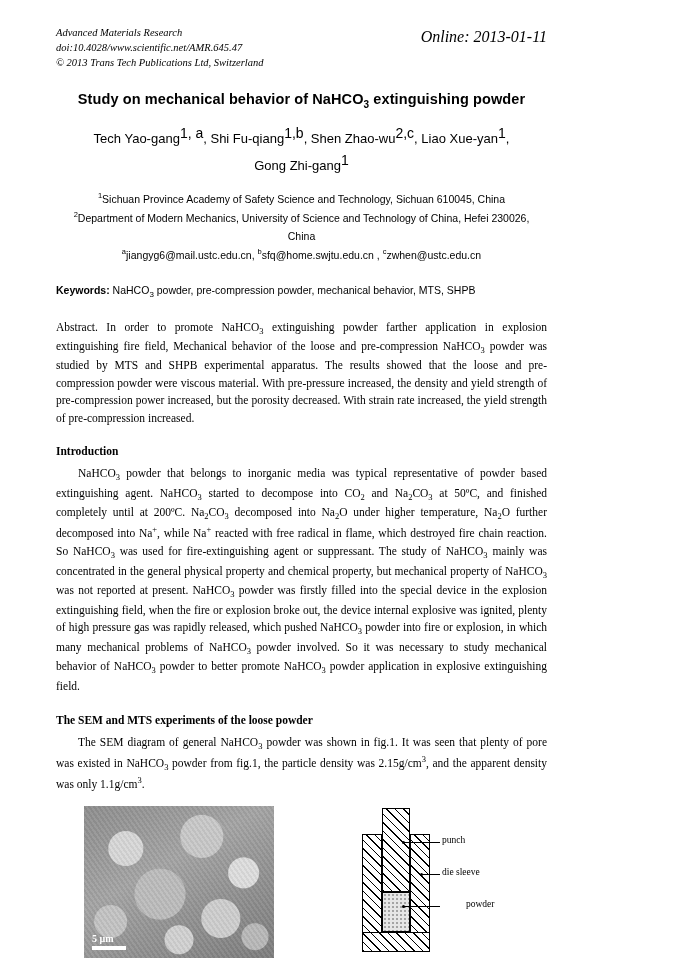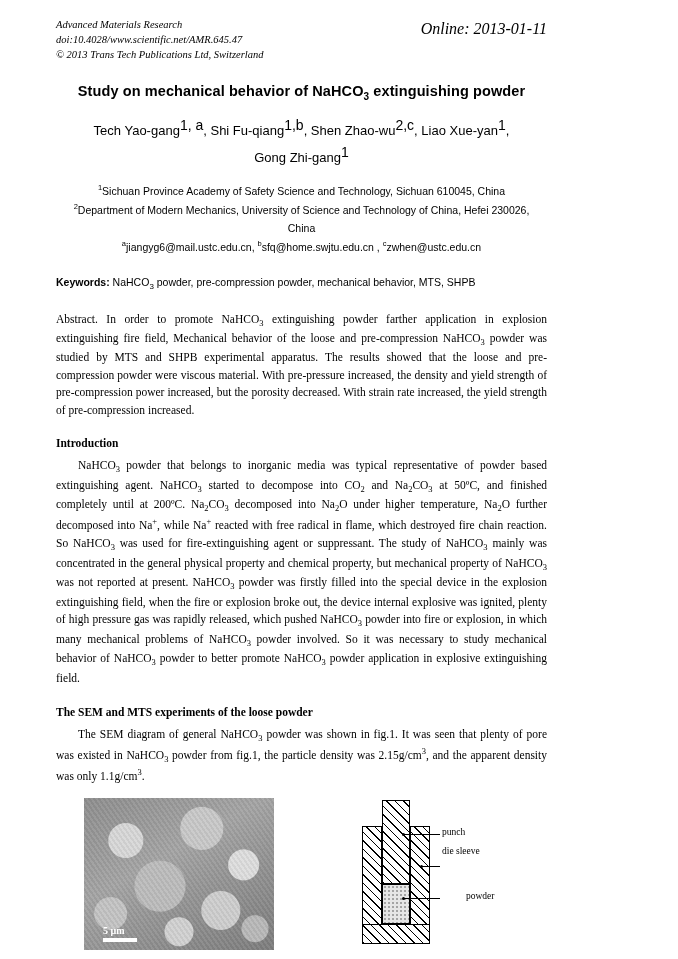--- a/index.html
+++ b/index.html
@@ -12,21 +12,21 @@
     height: 959px;
     font-family: "Liberation Serif", serif;
     color: #000000;
     overflow: hidden;
   }
   .page {
     position: relative;
     width: 603px;
     height: 959px;
     box-sizing: border-box;
-    padding: 18px 56px 0 56px;
+    padding: 26px 56px 0 56px;
   }
 
   
   .header {
     display: flex;
     justify-content: space-between;
     align-items: flex-start;
     font-style: italic;
     font-size: 10.5px;
     line-height: 1.42;
@@ -133,21 +133,21 @@
   .sem::after {
     content: "";
     position: absolute;
     inset: 0;
     background:
       repeating-linear-gradient(55deg, rgba(255,255,255,0.05) 0 2px, rgba(0,0,0,0.05) 2px 4px);
     pointer-events: none;
   }
   .sem-scale {
     position: absolute;
-    left: 19px;
+    left: 8px;
     bottom: 8px;
     z-index: 3;
     color: #ffffff;
     font-family: "Liberation Serif", serif;
     font-size: 10px;
     font-weight: bold;
     text-align: left;
   }
   .sem-scale .bar {
     display: block;
@@ -329,21 +329,21 @@
         <div class="sleeve-r"></div>
         <div class="base"></div>
         <div class="powder"></div>
 
         <div class="lead" style="left:100px; top:36px; width:36px;"></div>
         <div class="lead-dot" style="left:98px; top:35px;"></div>
         <div class="die-label" style="left:138px; top:29px;">punch</div>
 
         <div class="lead" style="left:118px; top:68px; width:18px;"></div>
         <div class="lead-dot" style="left:116px; top:67px;"></div>
-        <div class="die-label" style="left:138px; top:48px;">die sleeve</div>
+        <div class="die-label" style="left:138px; top:61px;">die sleeve</div>
 
         <div class="lead" style="left:100px; top:100px; width:36px;"></div>
         <div class="lead-dot" style="left:98px; top:99px;"></div>
         <div class="die-label" style="left:138px; top:93px;margin-left:24px;">powder</div>
       </div>
     </div>
   </div>
 
   <div class="captions-row">
     <div class="fig-caption">

